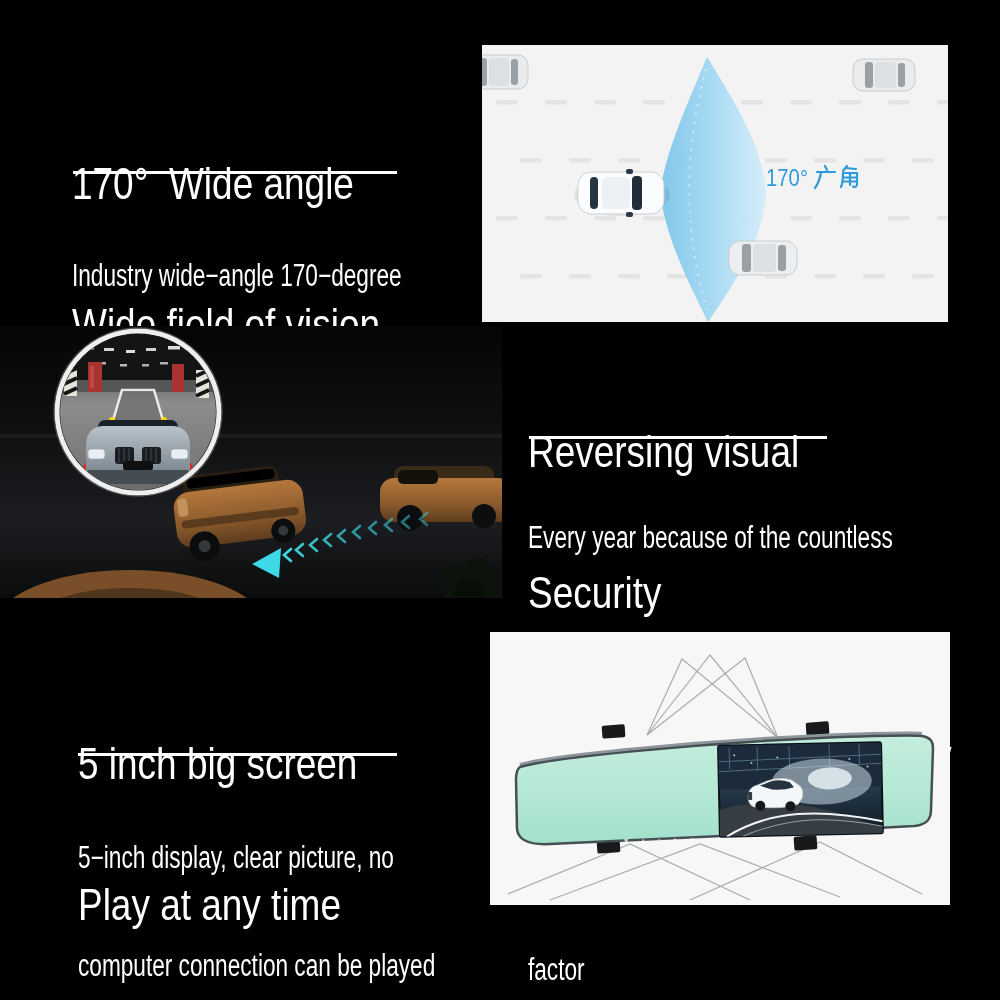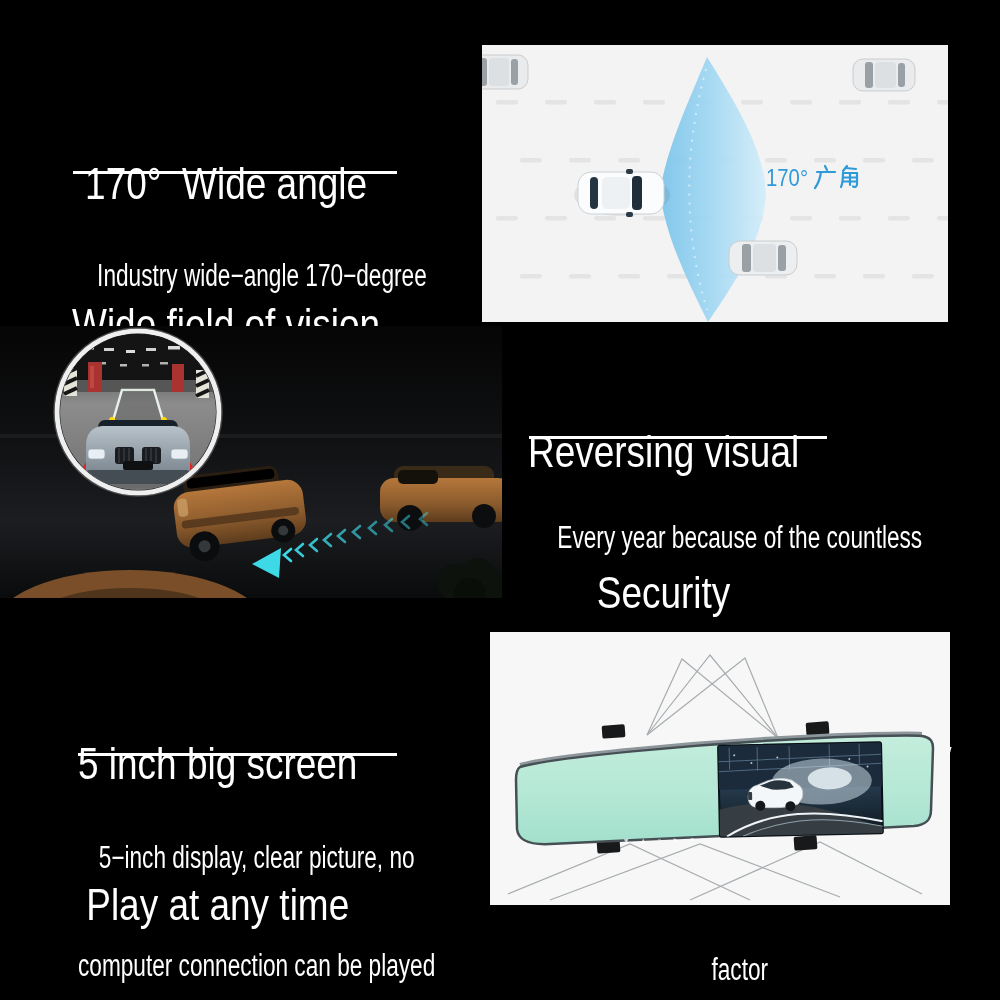--- a/index.html
+++ b/index.html
@@ -1,17 +1,17 @@
 <!DOCTYPE html>
 <html><head>
 <meta charset="utf-8">
 <style>
   html,body{margin:0;padding:0;background:#000;}
   .stage{position:relative;width:1000px;height:1000px;background:#000;overflow:hidden;
-         font-family:"Liberation Sans",sans-serif;text-align:center;}
+         font-family:"Liberation Sans",sans-serif;}
   .panel{position:absolute;}
   .h-block{color:#fff;font-size:44px;line-height:47px;font-weight:400;
            transform:scaleX(0.84);transform-origin:left top;white-space:pre;}
   .body-block{color:#fff;font-size:31px;line-height:35px;font-weight:400;
            transform:scaleX(0.73);transform-origin:left top;white-space:pre;}
   .lh36{line-height:36px;}
   .underline{position:absolute;background:#fff;height:3px;}
   svg text{font-family:"Liberation Sans","DejaVu Sans",sans-serif;}
 </style>
 </head>

